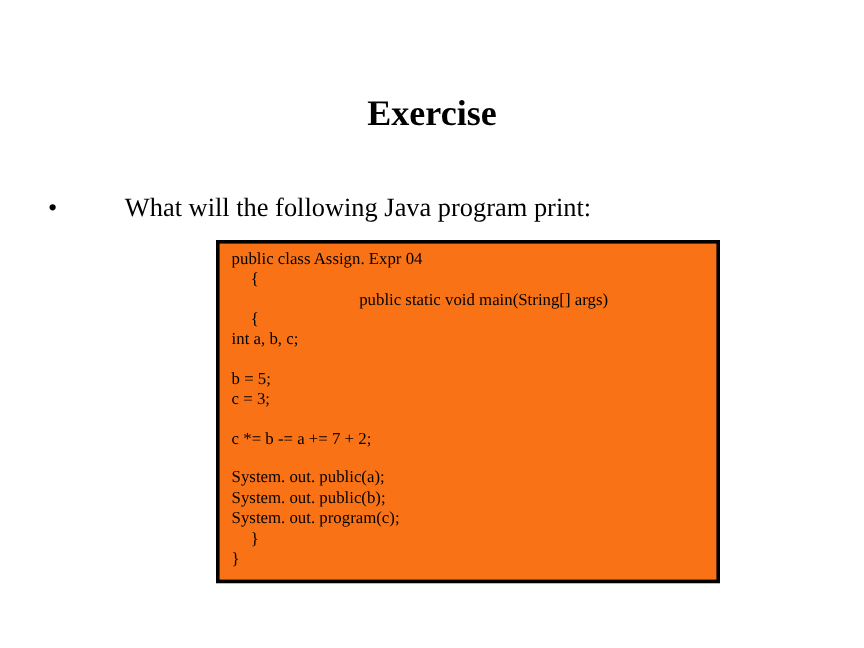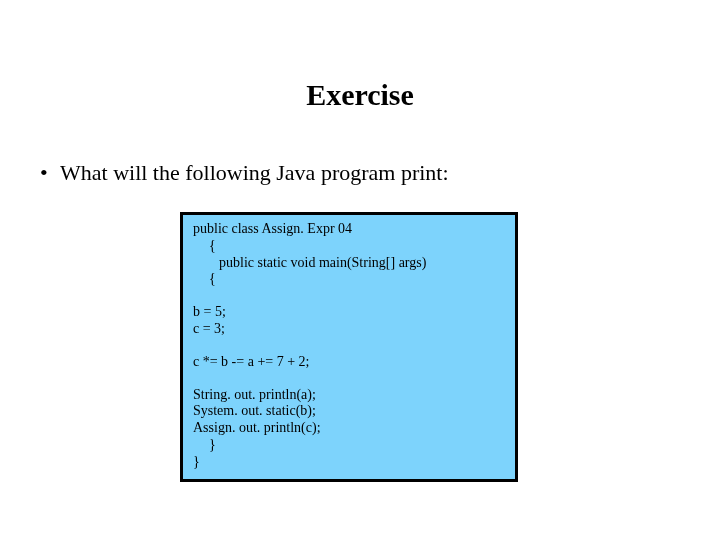--- a/index.html
+++ b/index.html
@@ -35,62 +35,64 @@
     display: flex;
     align-items: flex-start;
   }
   .bullet-dot {
     width: 20px;
     font-size: 22px;
     line-height: 1.2;
   }
   .bullet-text {
     line-height: 1.2;
+    margin-left: 44px;
   }
   .code-box {
     position: absolute;
-    top: 212px;
+    top: 200px;
     left: 180px;
-    width: 338px;
-    background: #7dd3fc;
+    width: 420px;
+    background: #f97316;
     border: 3px solid #000000;
     box-sizing: border-box;
     padding: 6px 10px 8px 10px;
     font-family: "Times New Roman", Times, serif;
     font-size: 14px;
     line-height: 1.2;
   }
   .code-box .ind1 { padding-left: 16px; }
-  .code-box .ind2 { padding-left: 26px; }
+  .code-box .ind2 { padding-left: 26px; text-align: center; }
   .code-box .blank { height: 16px; }
   .code-line { white-space: pre; }
 </style>
 </head>
 <body>
 
 <div class="slide">
 
   <div class="title">Exercise</div>
 
   <div class="bullet-row">
     <div class="bullet-dot">•</div>
     <div class="bullet-text">What will the following Java program print:</div>
   </div>
 
   <div class="code-box">
     <div class="code-line">public class Assign. Expr 04</div>
     <div class="code-line ind1">{</div>
     <div class="code-line ind2">public static void main(String[] args)</div>
     <div class="code-line ind1">{</div>
+    <div class="code-line">int a, b, c;</div>
     <div class="blank"></div>
     <div class="code-line">b = 5;</div>
     <div class="code-line">c = 3;</div>
     <div class="blank"></div>
     <div class="code-line">c *= b -= a += 7 + 2;</div>
     <div class="blank"></div>
-    <div class="code-line">String. out. println(a);</div>
-    <div class="code-line">System. out. static(b);</div>
-    <div class="code-line">Assign. out. println(c);</div>
+    <div class="code-line">System. out. public(a);</div>
+    <div class="code-line">System. out. public(b);</div>
+    <div class="code-line">System. out. program(c);</div>
     <div class="code-line ind1">}</div>
     <div class="code-line">}</div>
   </div>
 
 </div>
 
 </body></html>

